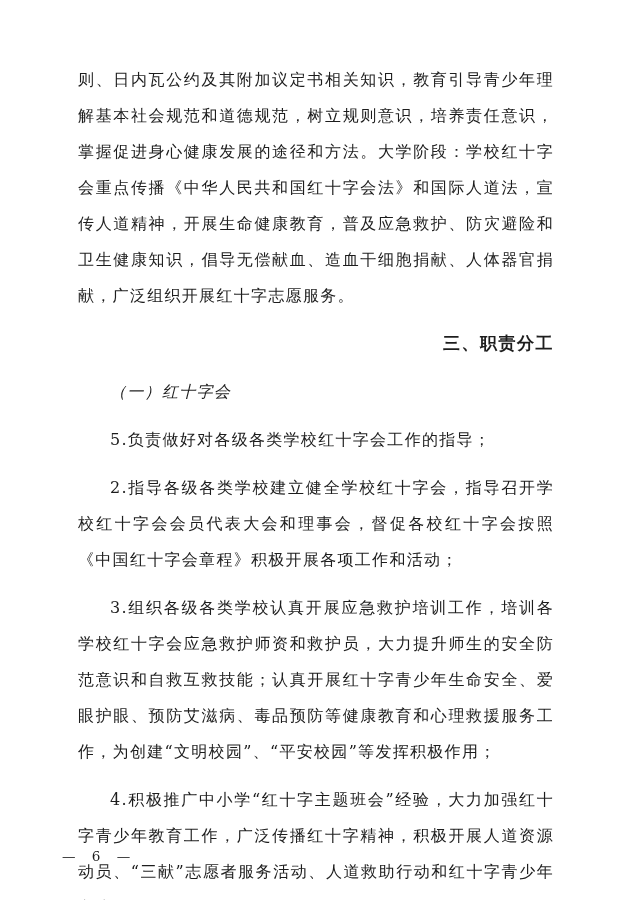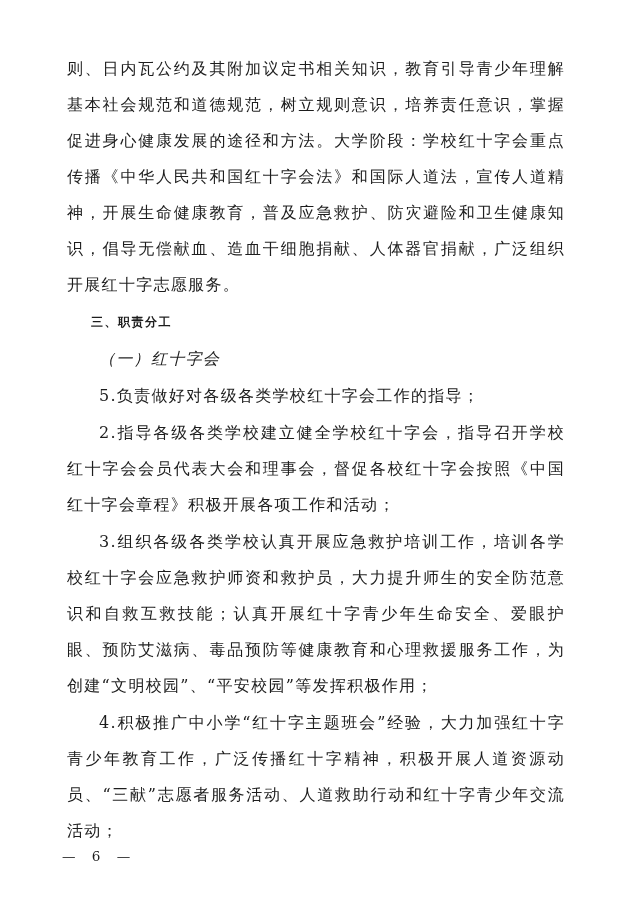--- a/index.html
+++ b/index.html
@@ -16,37 +16,37 @@
     font-family: "DejaVu Serif", "Liberation Serif", serif;
     color: #1d1d1d;
   }
   .content {
     position: absolute;
     top: 50px;
     left: 66px;
     width: 500px;
   }
   .content p {
-    margin: 1px;
+    margin: 12px;
     font-size: 16px;
     line-height: 36px;
     letter-spacing: 1.3px;
     text-align: justify;
     text-justify: inter-ideograph;
     text-indent: 2em;
     word-break: break-all;
   }
   .content p.no-indent {
     text-indent: 0;
   }
   .content p.section-heading {
     font-family: Liberation Sans, sans-serif;
     font-weight: bold;
-    font-size: 12px;
-    text-align: left;
+    font-size: 17px;
+    text-align: right;
     letter-spacing: 1.5px;
   }
   .content p.subsection-heading {
     text-align: left;
     font-style: italic;
   }
   .page-number {
     position: absolute;
     left: 62px;
     bottom: 36px;

